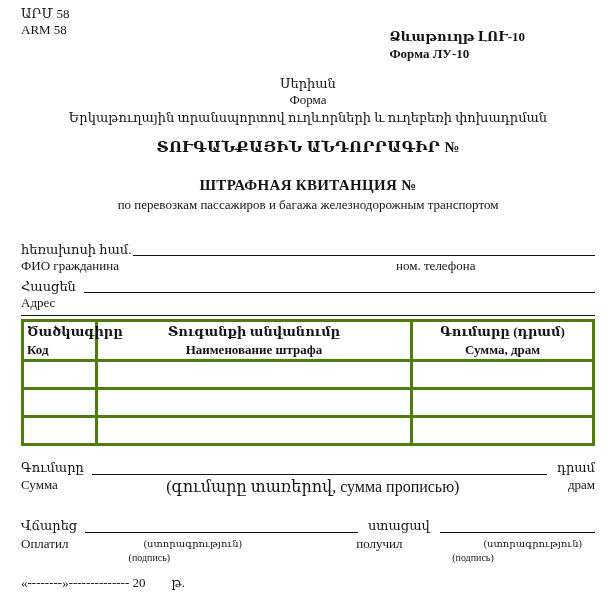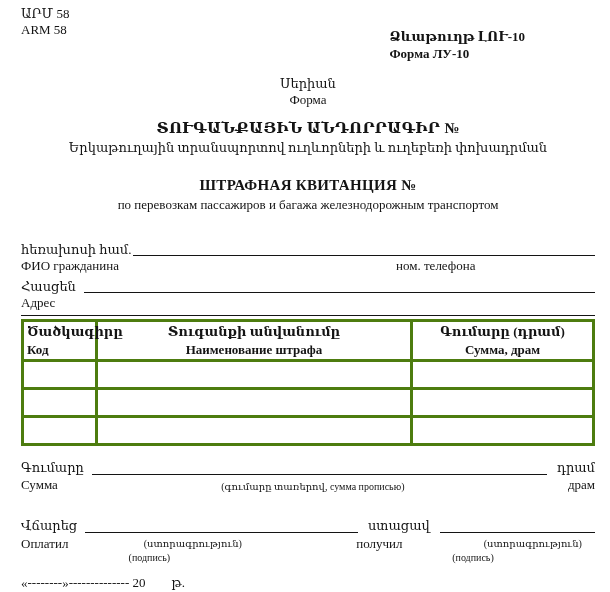--- a/index.html
+++ b/index.html
@@ -37,21 +37,21 @@
   th,td{border:3px solid #4d7c0f;padding:0 3px;font-weight:bold;}
   th{vertical-align:top;line-height:18px;padding-top:1px;}
   col.c1{width:74px;}col.c2{width:315px;}col.c3{width:auto;}
   .th-left{text-align:left;}
   td.empty{height:25px;}
   
   .amount{margin-top:13px;}
   .amt-row{display:flex;align-items:center;line-height:18px;}
   .amt-row .ul{margin:0 10px 2px 8px;}
   .amt-sub{display:flex;line-height:16px;}
-  .amt-cap{flex:1;text-align:center;font-size:10px;padding-top:2px;}
+  .amt-cap{flex:1;text-align:center;font-size:16px;padding-top:2px;}
   
   .sigs{margin-top:22px;}
   .sig-row{display:flex;align-items:flex-end;line-height:18px;}
   .sig-l{width:347px;display:flex;align-items:flex-start;}
   .sig-r{flex:1;display:flex;align-items:flex-end;}
   .sig-sub{display:flex;line-height:13px;font-size:10px;margin-top:2px;}
   .sig-sub .c{text-align:center;}
   .sig-sub .sp-l{width:60px;}
   .sig-sub .cap-l{width:180px;}
   .sig-sub .gap{width:107px;}
@@ -77,22 +77,22 @@
       <div>Ձևաթուղթ ԼՈՒ-10</div>
       <div>Форма ЛУ-10</div>
     </div>
   </div>
 
   <div class="center series">
     <div>Սերիան</div>
     <div>Форма</div>
   </div>
 
+  <div class="center sub-hy">Երկաթուղային տրանսպորտով ուղևորների և ուղեբեռի փոխադրման</div>
   <div class="center title-hy">ՏՈՒԳԱՆՔԱՅԻՆ ԱՆԴՈՐՐԱԳԻՐ №</div>
-  <div class="center sub-hy">Երկաթուղային տրանսպորտով ուղևորների և ուղեբեռի փոխադրման</div>
   <div class="center title-ru">ШТРАФНАЯ КВИТАНЦИЯ №</div>
   <div class="center sub-ru">по перевозкам пассажиров и багажа железнодорожным транспортом</div>
 
   <div class="fields">
     <div class="frow">
       <div class="half-r">
         <span>հեռախոսի համ.</span>
         <span class="ul grow" style="margin:0 0 2px 2px;"></span>
       </div>
     </div>

